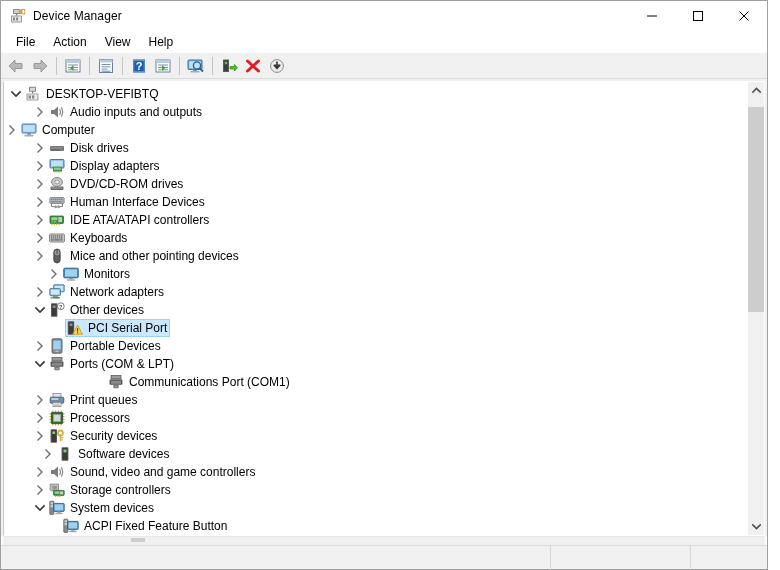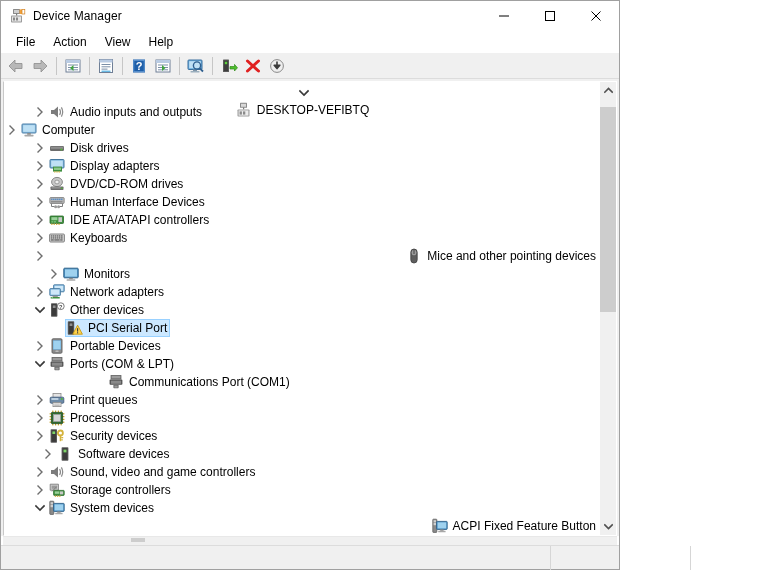--- a/index.html
+++ b/index.html
@@ -6,21 +6,21 @@
   html, body {
     margin: 0; padding: 0;
     width: 780px; height: 570px;
     overflow: hidden;
     font-family: "Liberation Sans", sans-serif;
     background: #ffffff;
   }
 
   #window {
     position: relative;
-    width: 620px; height: 570px;
+    width: 768px; height: 570px;
     background: #ffffff;
     border: 1px solid #a0a0a0;
     display: flex; flex-direction: column;
   }
 
   
   #titlebar {
     height: 30px;
     background: #ffffff;
     display: flex; align-items: center;
@@ -360,21 +360,21 @@
         <circle cx="9" cy="8" r="6.4" fill="#eeeeee" stroke="#8a8a8a" stroke-width="1"></circle>
         <path d="M9 3.6 L9 9.4 M6.2 7.2 L9 10.6 L11.8 7.2 Z" fill="#3a3a3a" stroke="#3a3a3a" stroke-width="1.6" stroke-linejoin="round"></path>
       </svg>
     </div>
 
   </div>
 
   <div id="content">
     <div id="tree-frame">
       <div id="tree">
-          <div class="row" style="padding-left: 4px; flex-direction: column;">
+          <div class="row" style="padding-left: 4px;">
             <div class="chev">
               <svg width="10" height="8" viewBox="0 0 10 8">
                 <path d="M1 2 L5 6 L9 2" fill="none" stroke="#3a3a3a" stroke-width="1.6" stroke-linecap="square"></path>
               </svg>
             </div>
             <div class="sel-wrap">
               <span class="row-icon"><svg width="16" height="16" viewBox="0 0 16 16">
       <rect x="4" y="0.8" width="7" height="5" rx="0.5" fill="#8a8a8a"></rect>
       <rect x="5" y="1.8" width="5" height="3" fill="#d8d8d8"></rect>
       <rect x="7" y="5.4" width="1.2" height="2" fill="#7a7a7a"></rect>
@@ -536,21 +536,21 @@
         <rect x="9.8" y="7.2" width="1.5" height="1.5"></rect>
                     <rect x="11.8" y="7.2" width="1.8" height="1.5"></rect>
         <rect x="1.8" y="9.2" width="3" height="1.5"></rect>
                     <rect x="5.3" y="9.2" width="5.4" height="1.5"></rect>
         <rect x="11.2" y="9.2" width="2.4" height="1.5"></rect>
       </g>
     </svg></span>
               <span class="row-label">Keyboards</span>
             </div>
           </div>
-          <div class="row" style="padding-left: 28px; justify-content: space-between;">
+          <div class="row" style="padding-left: 28px;">
             <div class="chev">
               <svg width="8" height="10" viewBox="0 0 8 10">
                 <path d="M2 1 L6 5 L2 9" fill="none" stroke="#6e6e6e" stroke-width="1.4" stroke-linecap="square"></path>
               </svg>
             </div>
             <div class="sel-wrap">
               <span class="row-icon"><svg width="16" height="16" viewBox="0 0 16 16">
       <rect x="4.8" y="1" width="6.4" height="14" rx="3.2" fill="#5e5e5e" stroke="#3d3d3d" stroke-width="0.8"></rect>
       <rect x="5.6" y="2" width="4.8" height="5.2" rx="2.2" fill="#9c9c9c"></rect>
       <line x1="8" y1="2" x2="8" y2="6" stroke="#3d3d3d" stroke-width="0.9"></line>
@@ -805,21 +805,21 @@
       <rect x="1.6" y="2.2" width="2.4" height="2.2" fill="#cfcfcf"></rect>
       <rect x="1.6" y="5" width="2.4" height="2.2" fill="#cfcfcf"></rect>
       <rect x="4.6" y="3.4" width="10.6" height="8" rx="0.7" fill="#4e93c6" stroke="#2e6189" stroke-width="0.9"></rect>
       <rect x="5.6" y="4.4" width="8.6" height="6" fill="#9fd2ef"></rect>
       <rect x="8.2" y="11.4" width="3.4" height="1.4" fill="#8d8d8d"></rect>
       <rect x="6.2" y="12.8" width="7.4" height="1.4" rx="0.5" fill="#a8a8a8"></rect>
     </svg></span>
               <span class="row-label">System devices</span>
             </div>
           </div>
-          <div class="row" style="padding-left: 42px; justify-content: flex-end;">
+          <div class="row" style="padding-left: 42px;">
             <div class="chev"></div>
             <div class="sel-wrap">
               <span class="row-icon"><svg width="16" height="16" viewBox="0 0 16 16">
       <rect x="0.8" y="1.2" width="4" height="13.2" rx="0.6" fill="#8a8a8a" stroke="#5f5f5f" stroke-width="0.8"></rect>
       <rect x="1.6" y="2.2" width="2.4" height="2.2" fill="#cfcfcf"></rect>
       <rect x="1.6" y="5" width="2.4" height="2.2" fill="#cfcfcf"></rect>
       <rect x="4.6" y="3.4" width="10.6" height="8" rx="0.7" fill="#4e93c6" stroke="#2e6189" stroke-width="0.9"></rect>
       <rect x="5.6" y="4.4" width="8.6" height="6" fill="#9fd2ef"></rect>
       <rect x="8.2" y="11.4" width="3.4" height="1.4" fill="#8d8d8d"></rect>
       <rect x="6.2" y="12.8" width="7.4" height="1.4" rx="0.5" fill="#a8a8a8"></rect>

